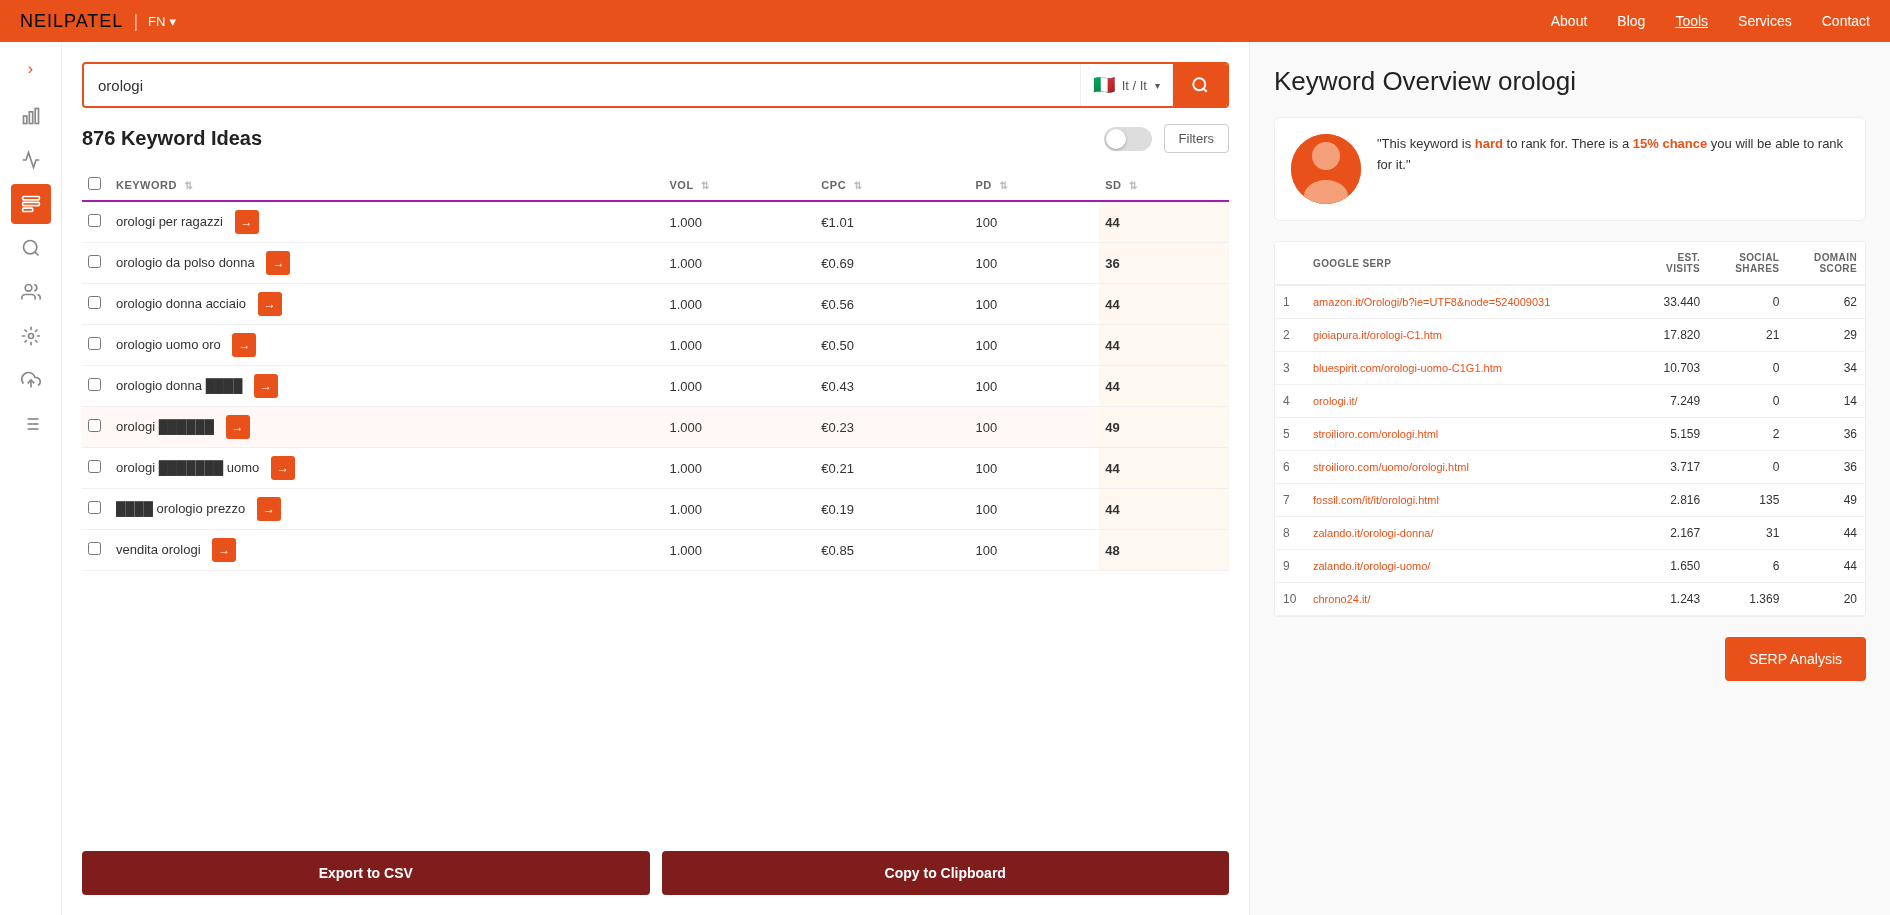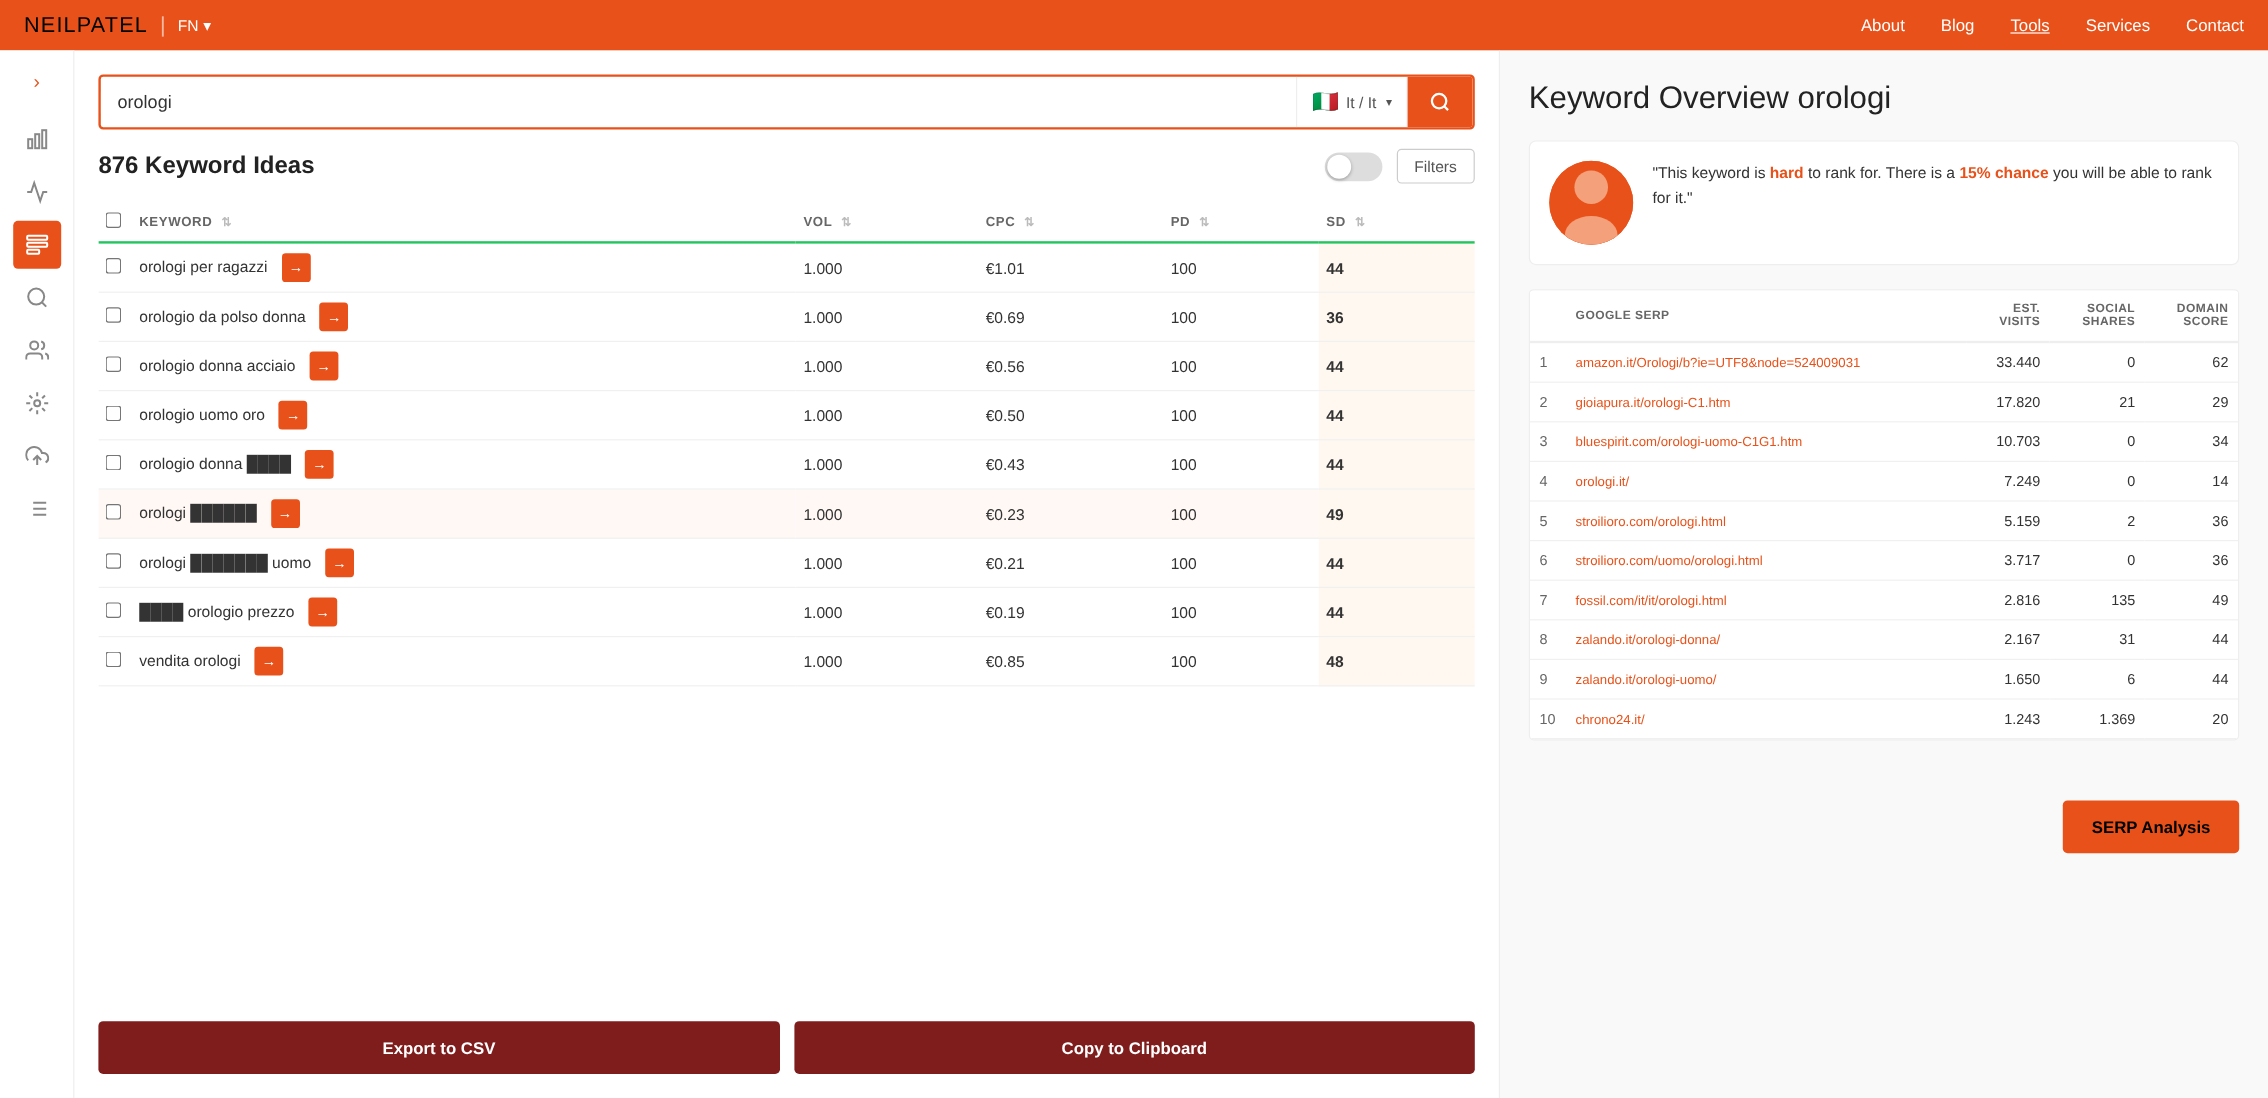--- a/index.html
+++ b/index.html
@@ -159,21 +159,21 @@
     }
 
     
     .kw-table-wrap { overflow-y: auto; flex: 1; }
     .kw-table { width: 100%; border-collapse: collapse; }
     .kw-table th {
       text-align: left;
       font-size: 11px;
       font-weight: 700;
       color: #666;
-      border-bottom: 2px solid #22c55e;
+      border-bottom: 2px solid #a21caf;
       padding: 8px 6px;
       letter-spacing: 0.5px;
       position: sticky;
       top: 0;
       background: white;
     }
     .kw-table th .sort-icons { color: #bbb; font-size: 10px; margin-left: 4px; }
     .kw-table td {
       padding: 8px 6px;
       border-bottom: 1px solid #f0f0f0;
@@ -276,29 +276,28 @@
       font-size: 12px;
       color: #333;
     }
     .serp-table td.num { color: #666; }
     .serp-table td.link a { color: #e8521a; text-decoration: none; font-size: 11px; }
     .serp-table td.right { text-align: right; margin-top: 16px; }
 
     
     .serp-analysis-btn {
       background: #e8521a;
-      color: #000000;
+      color: #ffffff;
       border: none;
       padding: 14px 24px;
       font-size: 14px;
-      font-weight: 700;
+      font-weight: 400;
       border-radius: 4px;
       cursor: pointer;
       align-self: flex-end;
-      margin-top: 30px;
     }
 
     
     ::-webkit-scrollbar { width: 6px; }
     ::-webkit-scrollbar-track { background: #f1f1f1; }
     ::-webkit-scrollbar-thumb { background: #ccc; border-radius: 3px; }
 
     .chevron-icon { font-size: 10px; margin-left: 2px; }
   </style>
 </head>

